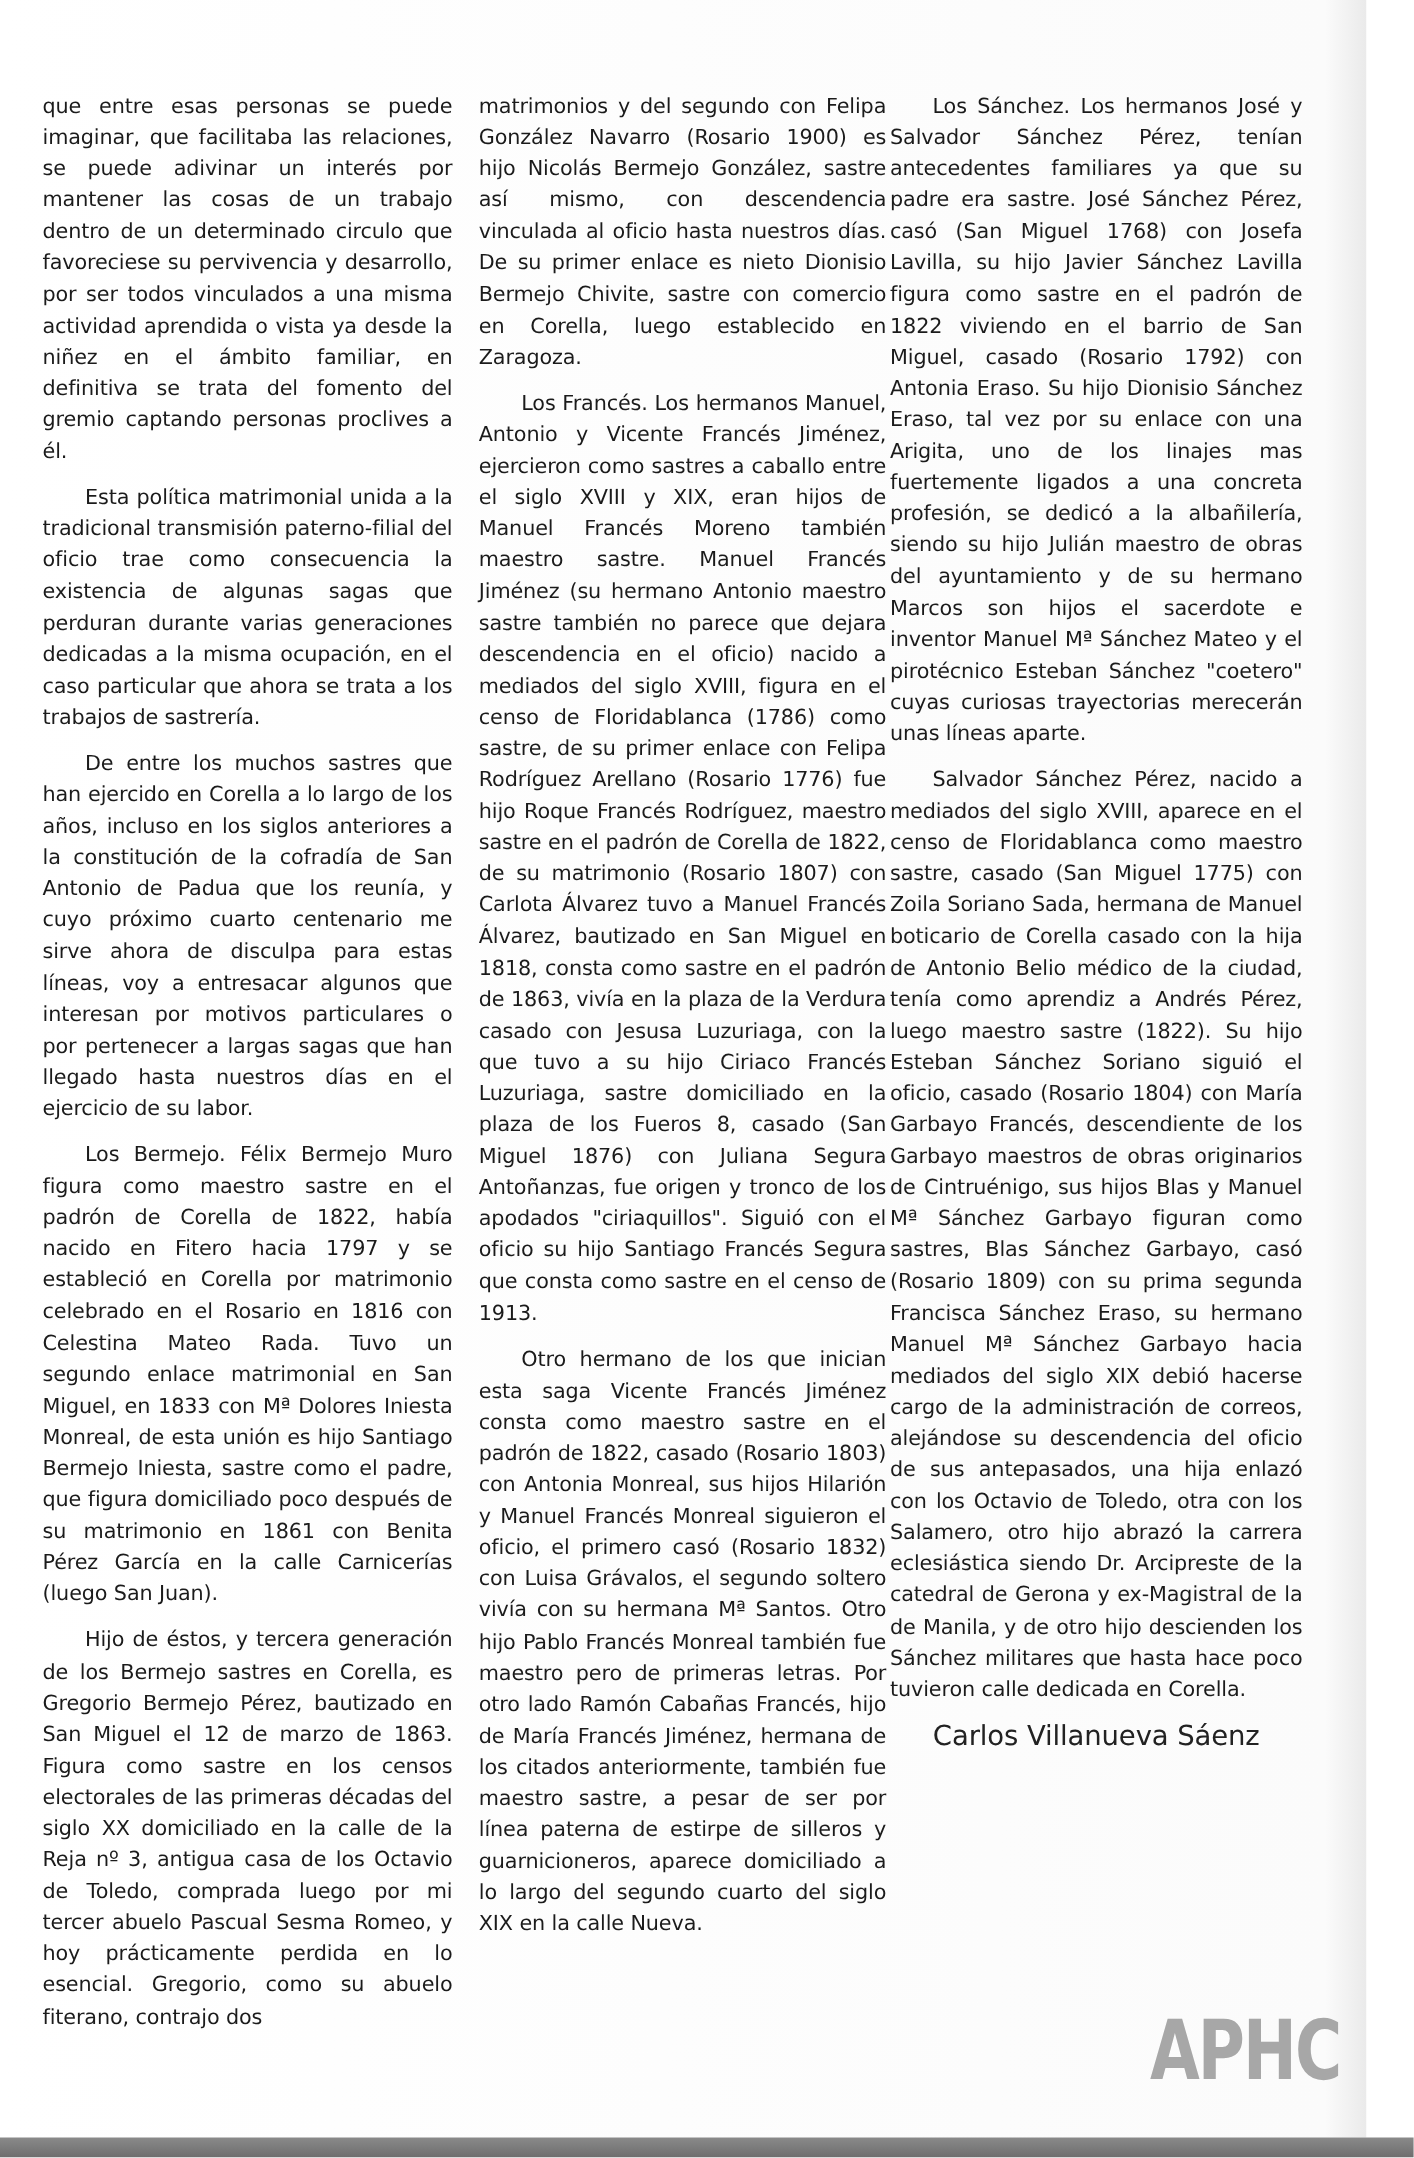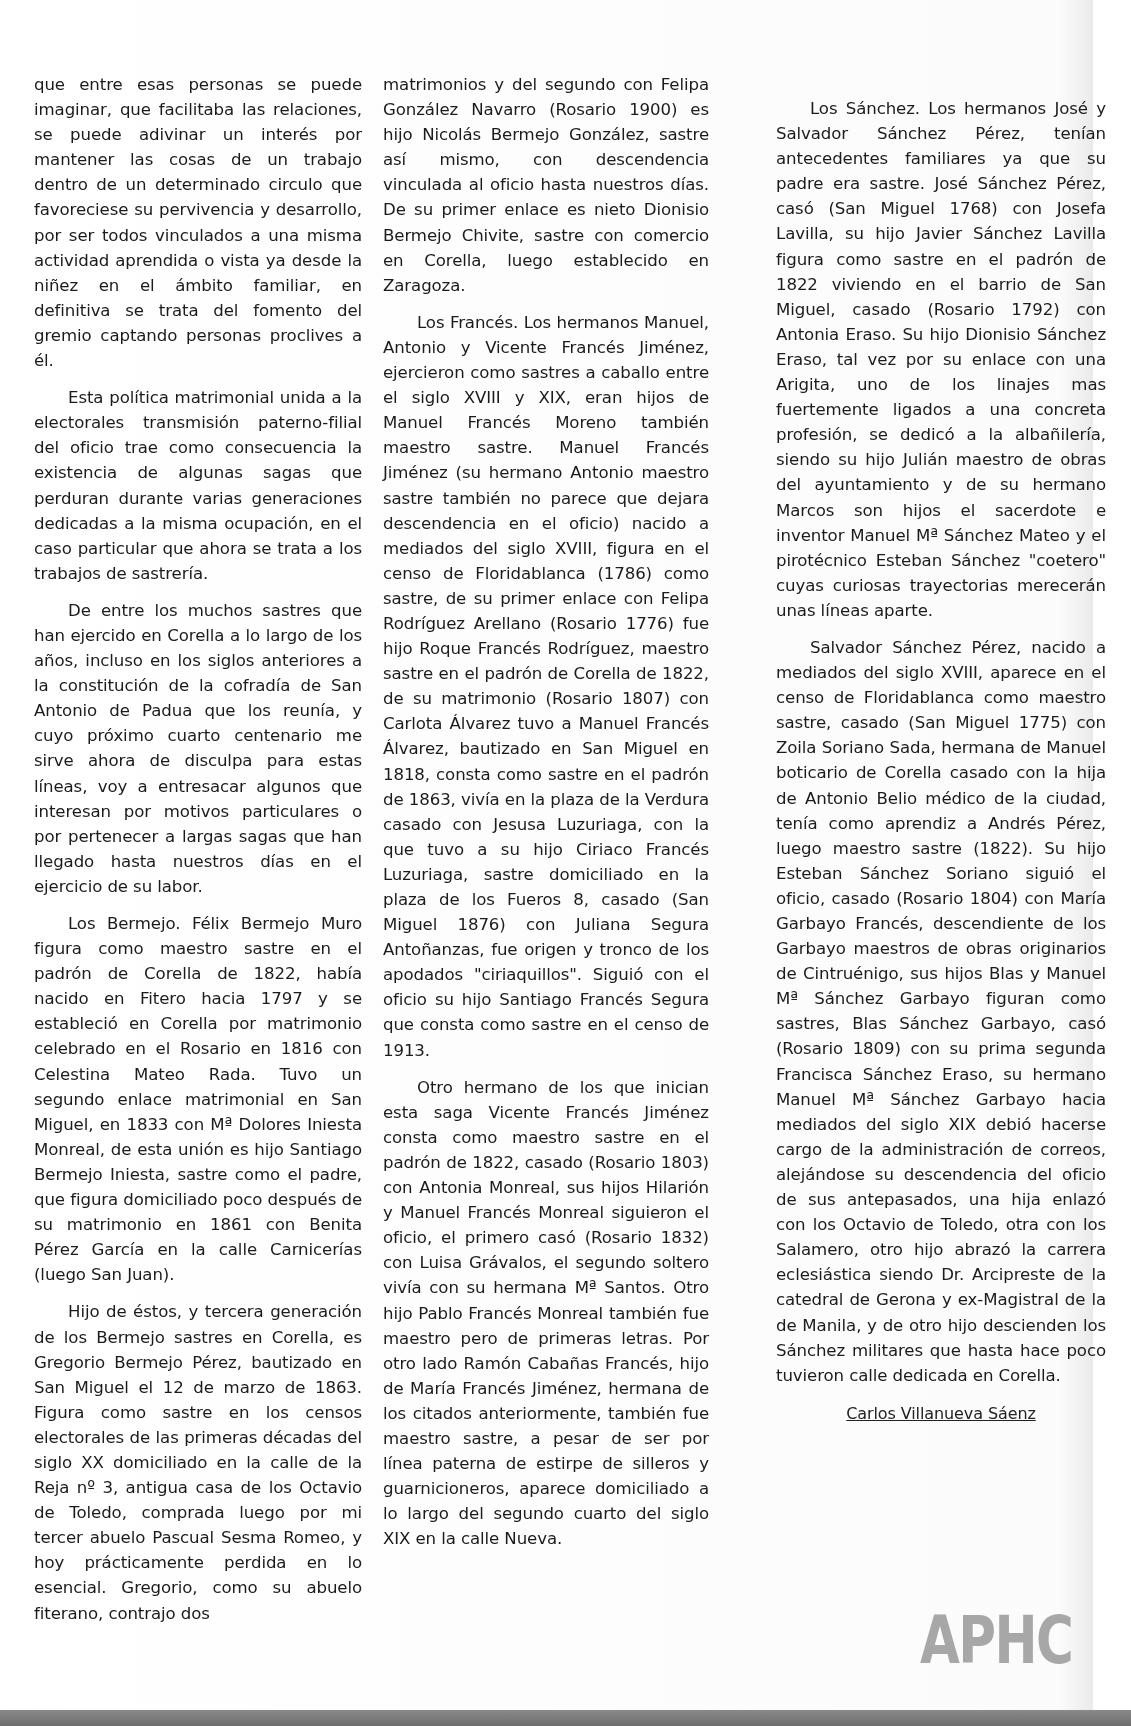--- a/index.html
+++ b/index.html
@@ -17,43 +17,42 @@
       position: absolute; left: 0; bottom: 0; width: 1131px; height: 16px;
       background: linear-gradient(to bottom, #8a8a8a, #6d6d6d);
     }
     .column {
       position: absolute; top: 72px;
       font-size: 16.6px; line-height: 25.1px;
       text-align: justify; hyphens: manual; letter-spacing: -0.1px;
     }
     .col-1 { left: 34px; width: 328px; }
     .col-2 { left: 383px; width: 326px; }
-    .col-3 { left: 776px; width: 330px; margin-top: 24px; }
+    .col-3 { left: 712px; width: 330px; }
     .column p { margin: 0 0 12px 0; text-indent: 34px; }
     .column p.no-indent { text-indent: 0; }
     .signature {
-      margin-top: 6px; text-align: center; font-size: 16px; line-height: 28px;
+      margin-top: 6px; text-align: center; font-size: 22px; line-height: 28px;
       color: #222;
-      text-decoration: underline;
     }
     .logo {
       position: absolute; left: 920px; top: 1602px;
       font-family: "DejaVu Sans", sans-serif; font-weight: bold;
       font-size: 66px; letter-spacing: -2px; color: #a7a7a7;
       transform: scaleX(0.78); transform-origin: left top;
     }
   </style>
 </head>
 <body>
 
 <div class="page">
 
   <div class="column col-1">
     <p class="no-indent">que entre esas personas se puede imaginar, que facilitaba las relaciones, se puede adivinar un interés por mantener las cosas de un trabajo dentro de un determinado circulo que favoreciese su pervivencia y desarrollo, por ser todos vinculados a una misma actividad aprendida o vista ya desde la niñez en el ámbito familiar, en definitiva se trata del fomento del gremio captando personas proclives a él.</p>
-    <p>Esta política matrimonial unida a la electorales transmisión paterno-filial del oficio trae como consecuencia la existencia de algunas sagas que perduran durante varias generaciones dedicadas a la misma ocupación, en el caso particular que ahora se trata a los trabajos de sastrería.</p>
+    <p>Esta política matrimonial unida a la tradicional transmisión paterno-filial del oficio trae como consecuencia la existencia de algunas sagas que perduran durante varias generaciones dedicadas a la misma ocupación, en el caso particular que ahora se trata a los trabajos de sastrería.</p>
     <p>De entre los muchos sastres que han ejercido en Corella a lo largo de los años, incluso en los siglos anteriores a la constitución de la cofradía de San Antonio de Padua que los reunía, y cuyo próximo cuarto centenario me sirve ahora de disculpa para estas líneas, voy a entresacar algunos que interesan por motivos particulares o por pertenecer a largas sagas que han llegado hasta nuestros días en el ejercicio de su labor.</p>
     <p>Los Bermejo. Félix Bermejo Muro figura como maestro sastre en el padrón de Corella de 1822, había nacido en Fitero hacia 1797 y se estableció en Corella por matrimonio celebrado en el Rosario en 1816 con Celestina Mateo Rada. Tuvo un segundo enlace matrimonial en San Miguel, en 1833 con Mª Dolores Iniesta Monreal, de esta unión es hijo Santiago Bermejo Iniesta, sastre como el padre, que figura domiciliado poco después de su matrimonio en 1861 con Benita Pérez García en la calle Carnicerías (luego San Juan).</p>
     <p>Hijo de éstos, y tercera generación de los Bermejo sastres en Corella, es Gregorio Bermejo Pérez, bautizado en San Miguel el 12 de marzo de 1863. Figura como sastre en los censos electorales de las primeras décadas del siglo XX domiciliado en la calle de la Reja nº 3, antigua casa de los Octavio de Toledo, comprada luego por mi tercer abuelo Pascual Sesma Romeo, y hoy prácticamente perdida en lo esencial. Gregorio, como su abuelo fiterano, contrajo dos</p>
   </div>
 
   <div class="column col-2">
     <p class="no-indent">matrimonios y del segundo con Felipa González Navarro (Rosario 1900) es hijo Nicolás Bermejo González, sastre así mismo, con descendencia vinculada al oficio hasta nuestros días. De su primer enlace es nieto Dionisio Bermejo Chivite, sastre con comercio en Corella, luego establecido en Zaragoza.</p>
     <p>Los Francés. Los hermanos Manuel, Antonio y Vicente Francés Jiménez, ejercieron como sastres a caballo entre el siglo XVIII y XIX, eran hijos de Manuel Francés Moreno también maestro sastre. Manuel Francés Jiménez (su hermano Antonio maestro sastre también no parece que dejara descendencia en el oficio) nacido a mediados del siglo XVIII, figura en el censo de Floridablanca (1786) como sastre, de su primer enlace con Felipa Rodríguez Arellano (Rosario 1776) fue hijo Roque Francés Rodríguez, maestro sastre en el padrón de Corella de 1822, de su matrimonio (Rosario 1807) con Carlota Álvarez tuvo a Manuel Francés Álvarez, bautizado en San Miguel en 1818, consta como sastre en el padrón de 1863, vivía en la plaza de la Verdura casado con Jesusa Luzuriaga, con la que tuvo a su hijo Ciriaco Francés Luzuriaga, sastre domiciliado en la plaza de los Fueros 8, casado (San Miguel 1876) con Juliana Segura Antoñanzas, fue origen y tronco de los apodados "ciriaquillos". Siguió con el oficio su hijo Santiago Francés Segura que consta como sastre en el censo de 1913.</p>
     <p>Otro hermano de los que inician esta saga Vicente Francés Jiménez consta como maestro sastre en el padrón de 1822, casado (Rosario 1803) con Antonia Monreal, sus hijos Hilarión y Manuel Francés Monreal siguieron el oficio, el primero casó (Rosario 1832) con Luisa Grávalos, el segundo soltero vivía con su hermana Mª Santos. Otro hijo Pablo Francés Monreal también fue maestro pero de primeras letras. Por otro lado Ramón Cabañas Francés, hijo de María Francés Jiménez, hermana de los citados anteriormente, también fue maestro sastre, a pesar de ser por línea paterna de estirpe de silleros y guarnicioneros, aparece domiciliado a lo largo del segundo cuarto del siglo XIX en la calle Nueva.</p>
   </div>

